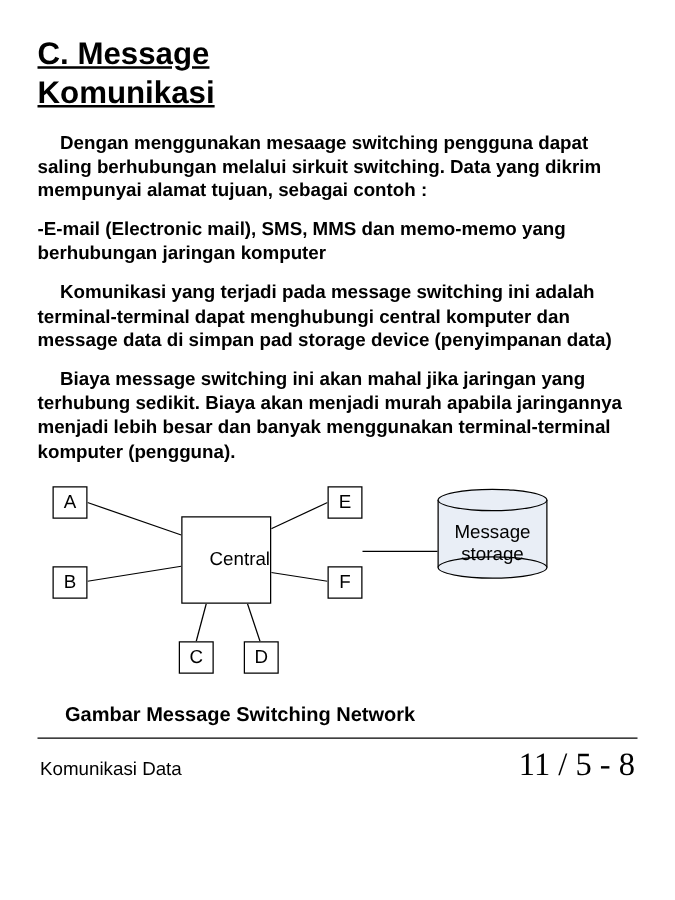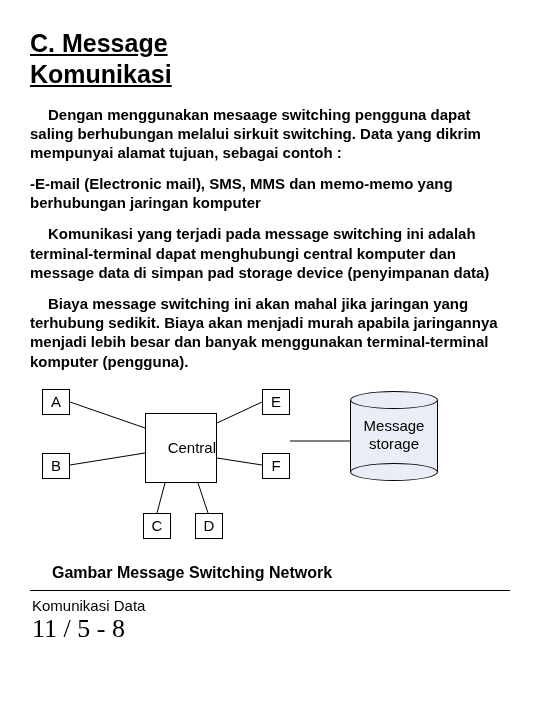--- a/index.html
+++ b/index.html
@@ -41,21 +41,21 @@
     display: flex;
     align-items: center;
     justify-content: center;
   }
   .small-node { width: 28px; height: 26px; }
   .central-node { width: 72px; height: 70px; justify-content: flex-end; }
   
   .cyl {
     position: absolute;
     width: 88px;
-    height: 90px;
+    height: 72px;
   }
   .cyl-body {
     position: absolute;
     left: 0; right: 0;
     top: 9px; bottom: 9px;
     border-left: 1px solid #000;
     border-right: 1px solid #000;
     background: linear-gradient(#e9eef6,#e9eef6);
   }
   .cyl-top, .cyl-bot {
@@ -91,21 +91,20 @@
     border: none;
     border-top: 1px solid #000;
     margin-top: 8px;
   }
   .footer {
     display: flex;
     justify-content: space-between;
     align-items: baseline;
     margin-top: 6px;
     padding: 0 2px;
-    flex-direction: column;
   }
   .footer-left { font-size: 15px; }
   .footer-right {
     font-family: "Times New Roman", Times, serif;
     font-size: 26px;
   }
 </style>
 </head>
 <body>
 

